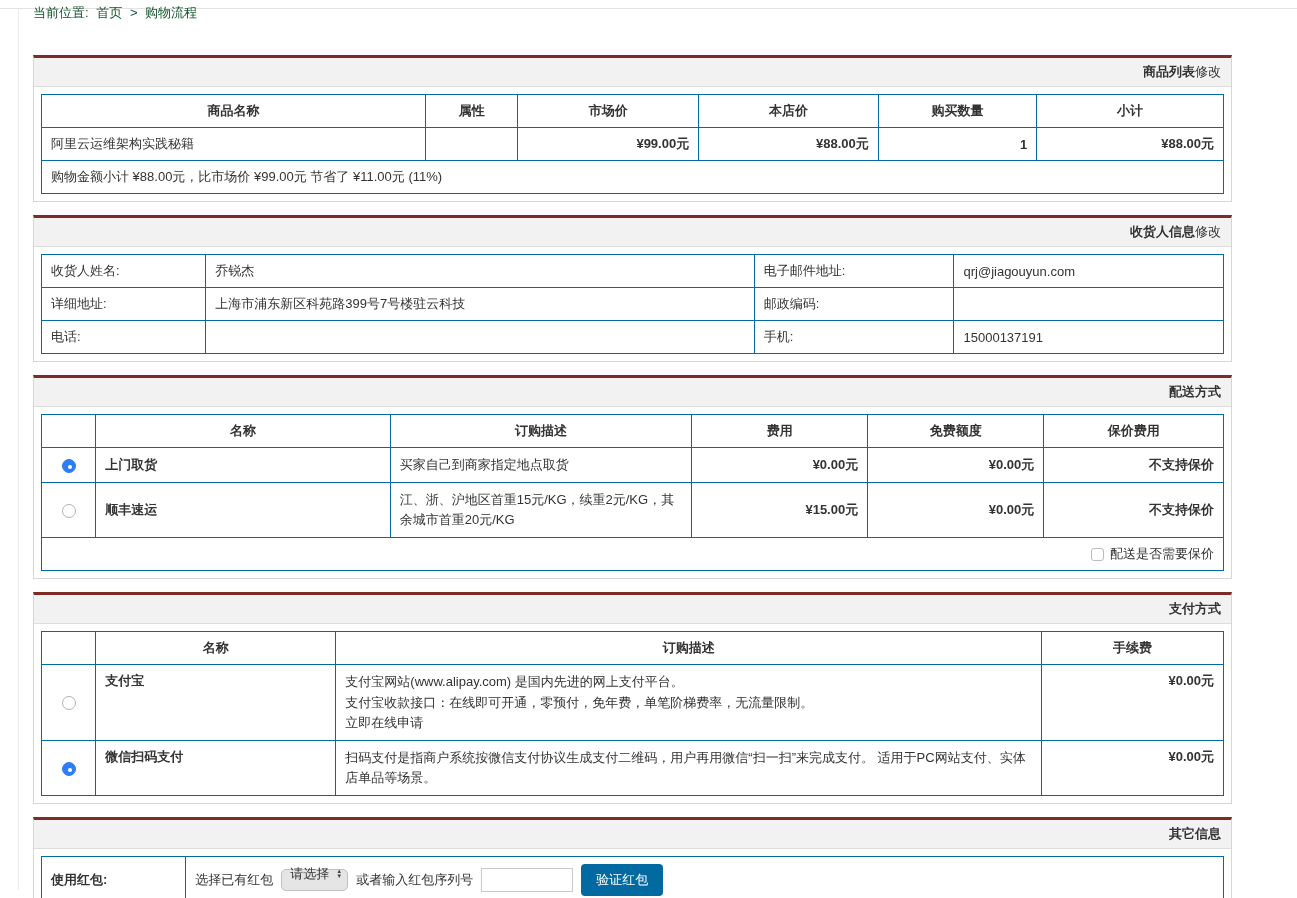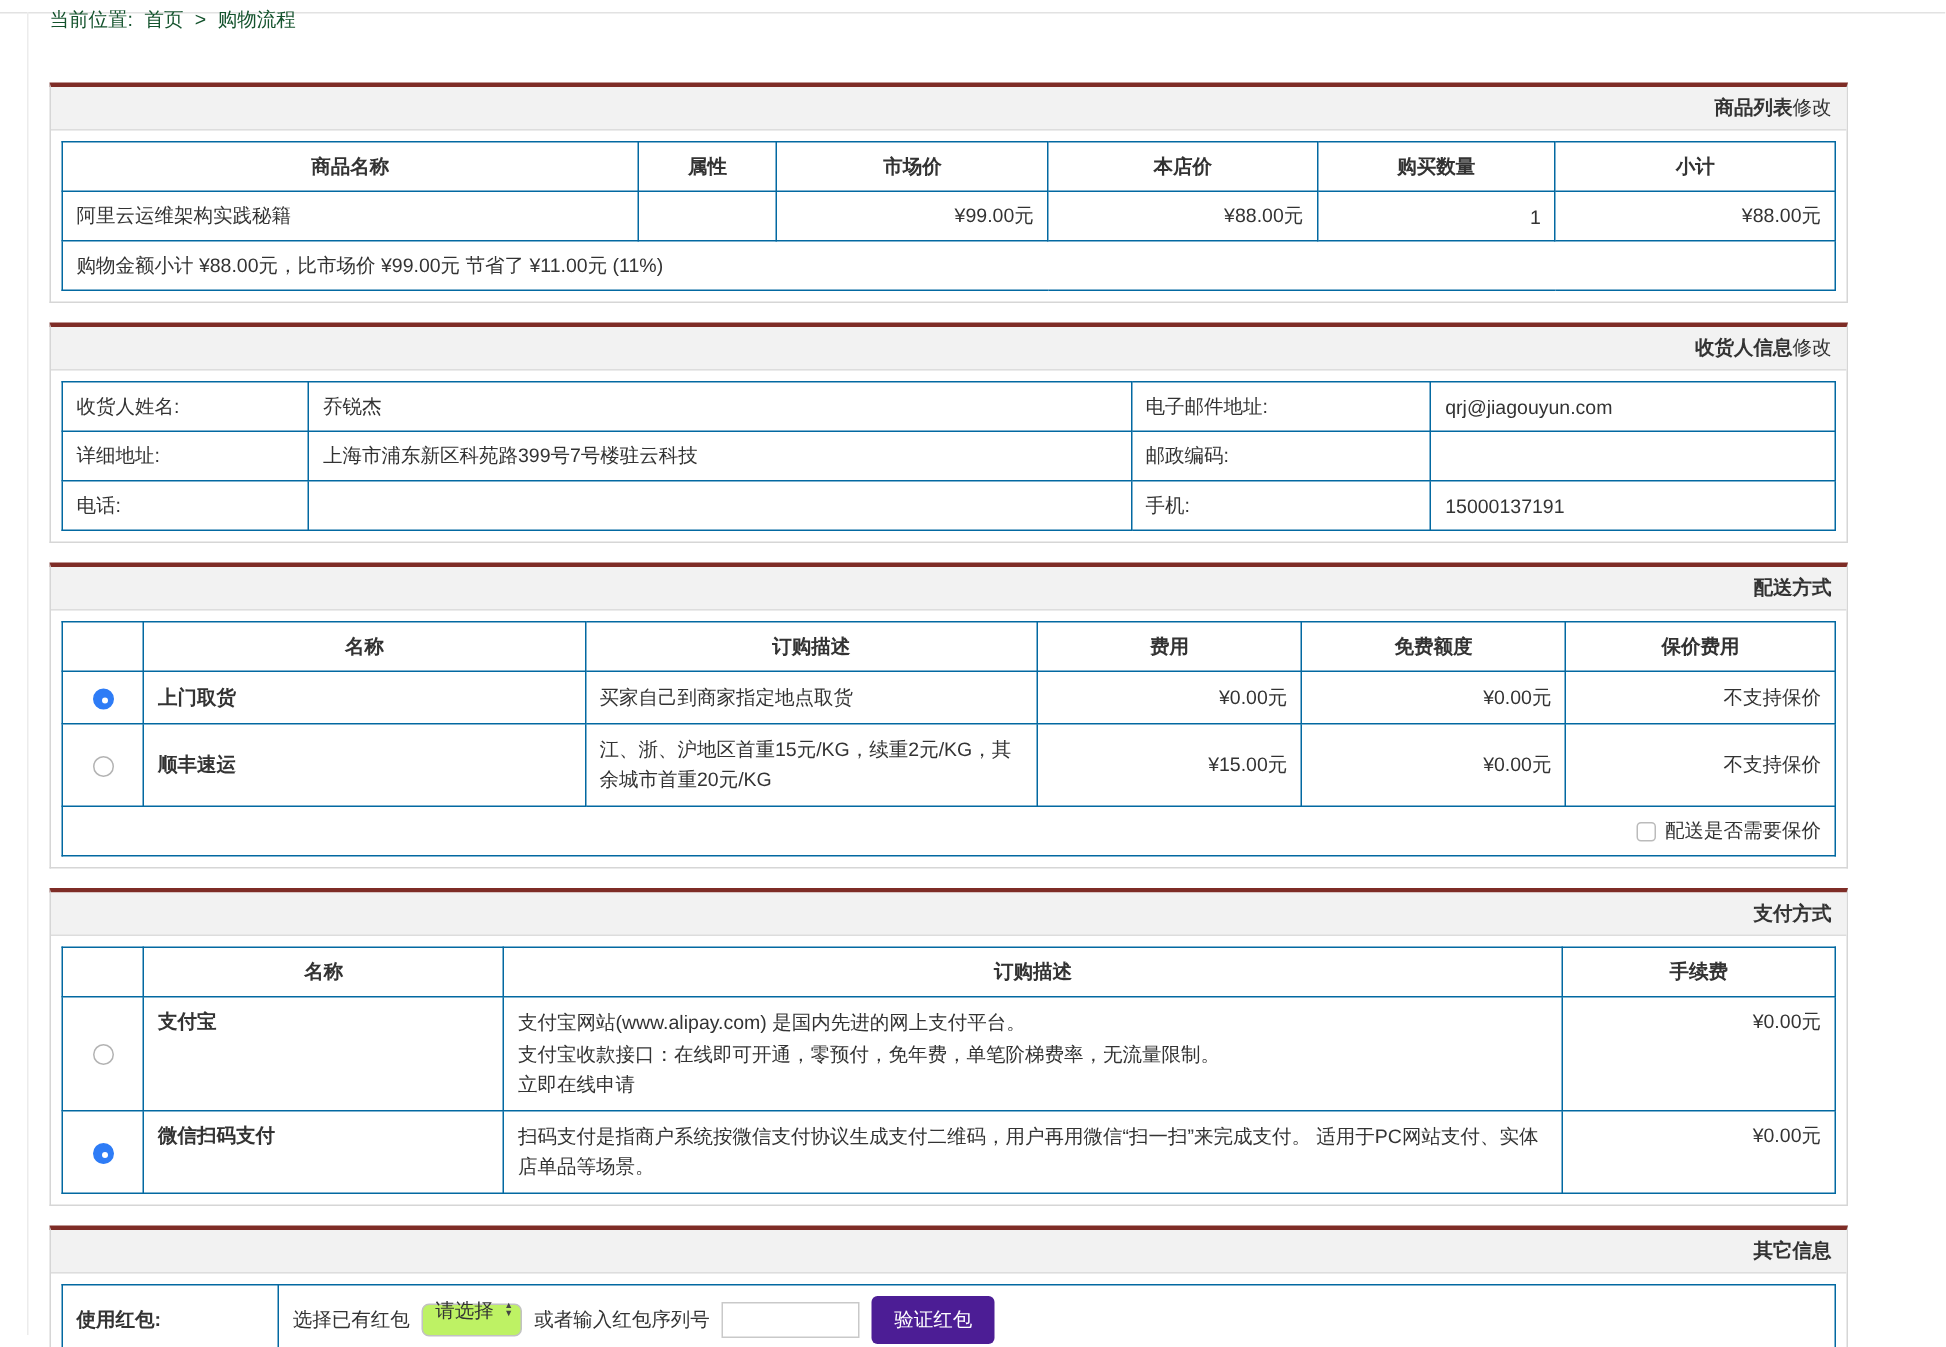--- a/index.html
+++ b/index.html
@@ -21,45 +21,45 @@
   .section { border:1px solid #d6d6d6; border-top:3px solid #7e2c26; background:#fff; }
   .section-header { display:flex; justify-content:flex-end; align-items:center;
     background:#f2f2f2; padding:5px 10px; border-bottom:1px solid #ddd; min-height:24px; }
   .section-title { font-weight:bold; }
   .modify-link { cursor:pointer; }
   .section-body { padding:7px; }
 
   table { width:100%; border-collapse:collapse; table-layout:fixed; }
   .tbl th, .tbl td { border:1px solid #0369a1; padding:7px 9px; vertical-align:middle; }
   .tbl th { font-weight:bold; text-align:center; }
-  .right { text-align:right; }
+  .right { text-align:right;font-weight:bold; }
   .bold { font-weight:bold; }
   .desc-lines div { line-height:1.55; }
   .wrap { line-height:1.55;margin-left:24px; }
 
   
   .radio { display:inline-block; width:14px; height:14px; border-radius:50%;
     border:1px solid #b3b3b3; background:#fff; position:relative; vertical-align:middle; cursor:pointer; flex:none; }
   .radio.checked { background:#2e7cf6; border-color:#2e7cf6; }
   .radio.checked::after { content:""; position:absolute; top:5px; left:5px; width:4px; height:4px;
     border-radius:50%; background:#fff; }
   .radio-cell { text-align:center; }
 
   
   .checkbox { display:inline-block; width:13px; height:13px; border-radius:3px;
     border:1px solid #bbb; background:#fff; vertical-align:middle; cursor:pointer; flex:none; }
 
   
   .select { display:inline-flex; align-items:center; gap:7px; border:1px solid #c2c2c2;
-    border-radius:5px; padding:2px 5px 14px 8px; background:#bef264; cursor:pointer; height:22px; }
+    border-radius:5px; padding:2px 5px 14px 8px; background:#e5e5e5; cursor:pointer; height:22px; }
   .select .arrows { display:flex; flex-direction:column; font-size:6px; line-height:5px; color:#444; }
 
   input[type=text] { border:1px solid #c9c9c9; height:24px; padding:2px 6px; font-size:13px;
     font-family:inherit; background:#fff; }
-  .btn-orange { background:#4c1d95; color:#fff; border:none; border-radius:4px;
+  .btn-orange { background:#0369a1; color:#fff; border:none; border-radius:4px;
     padding:7px 15px; font-size:13px; font-family:inherit; cursor:pointer; }
 
   .ctrl-row { display:flex; align-items:center; gap:8px; }
   .ins-row { display:flex; align-items:center; gap:6px; justify-content:flex-end; }
   .label-col { font-weight:bold; }
   .link-line { cursor:pointer; }
 </style>
 </head>
 <body>
 

